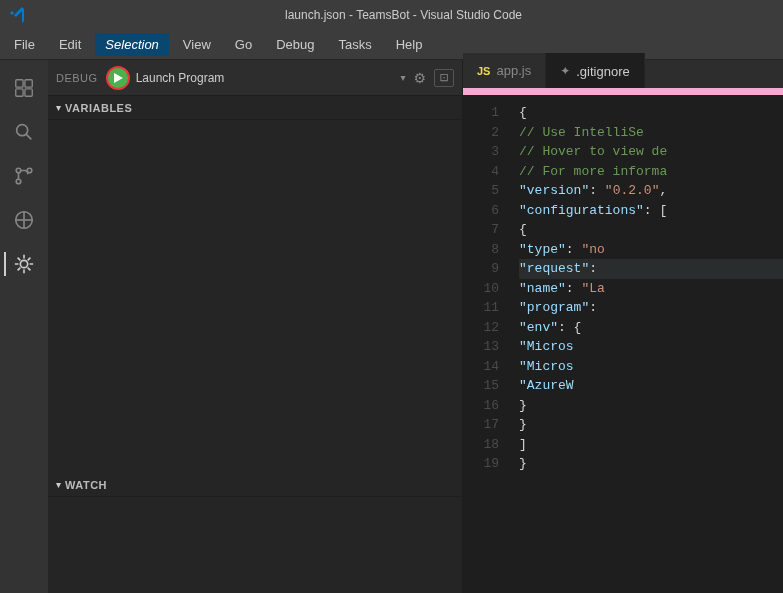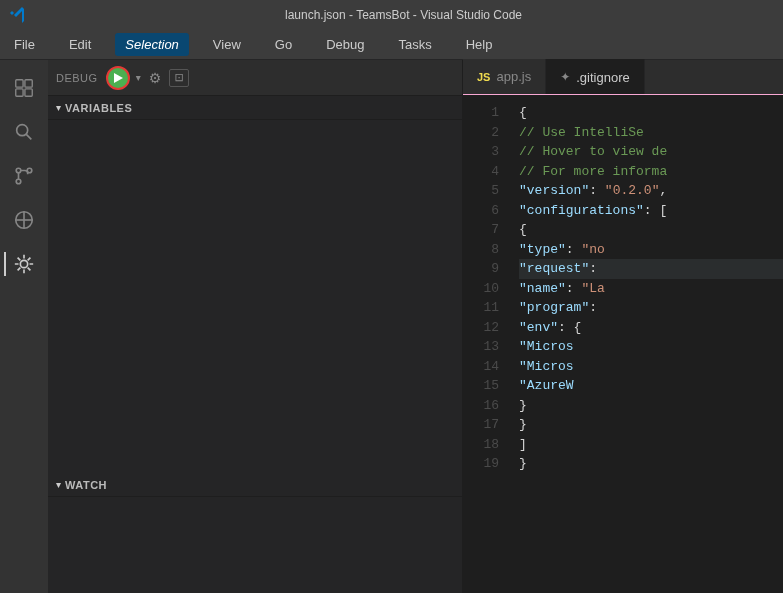--- a/index.html
+++ b/index.html
@@ -37,21 +37,21 @@
       text-align: center;
     }
 
     
     .menu-bar {
       height: 30px;
       background: #3c3c3c;
       display: flex;
       align-items: center;
       padding: 0 4px;
-      gap: 14px;
+      gap: 4px;
       border-bottom: 1px solid #252526;
     }
     .menu-item {
       padding: 4px 10px;
       font-size: 13px;
       color: #cccccc;
       cursor: pointer;
       border-radius: 3px;
     }
     .menu-item.active {
@@ -213,21 +213,21 @@
       flex-direction: column;
       background: #1e1e1e;
     }
 
     
     .tab-bar {
       height: 35px;
       background: #2d2d2d;
       display: flex;
       align-items: flex-end;
-      border-bottom: 1px solid #f9a8d4;
+      border-bottom: 7px solid #f9a8d4;
     }
     .tab {
       height: 35px;
       display: flex;
       align-items: center;
       padding: 0 14px;
       font-size: 13px;
       cursor: pointer;
       gap: 6px;
       border-right: 1px solid #252526;
@@ -350,20 +350,21 @@
     </div>
   </div>
 
   <div class="sidebar">
 
     <div class="debug-toolbar">
       <span class="debug-label">DEBUG</span>
       <div class="play-button" style="border: 2.5px solid #e53935; width:24px; height:24px;">
         <div class="play-button-inner"></div>
       </div>
+      <span style="color:#cccccc; font-size:12px; flex:1;">Launch Program</span>
       <span class="dropdown-arrow" style="cursor:pointer;">▾</span>
       <span class="gear-icon">⚙</span>
       <div class="terminal-icon">⊡</div>
     </div>
 
     <div class="section-header">
       <span class="section-header-arrow">▾</span>
       <span class="section-header-text">VARIABLES</span>
     </div>
     <div class="section-content"></div>

